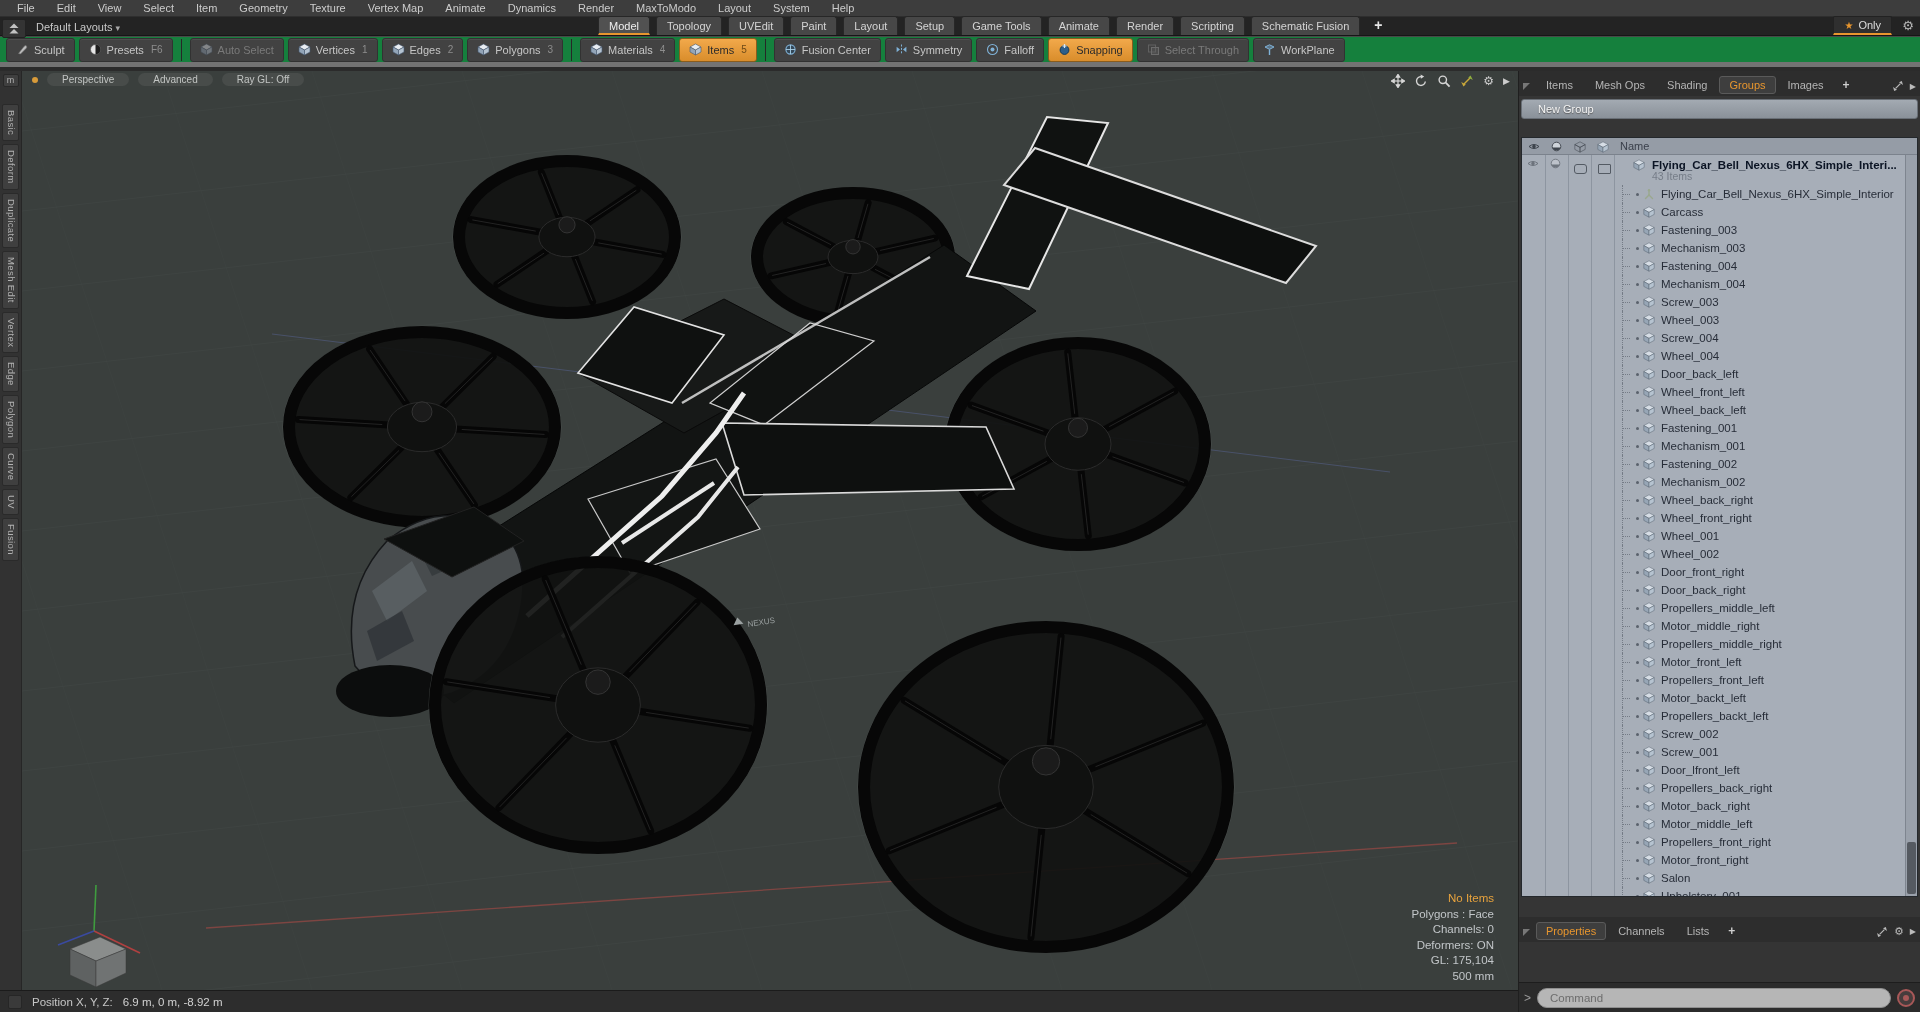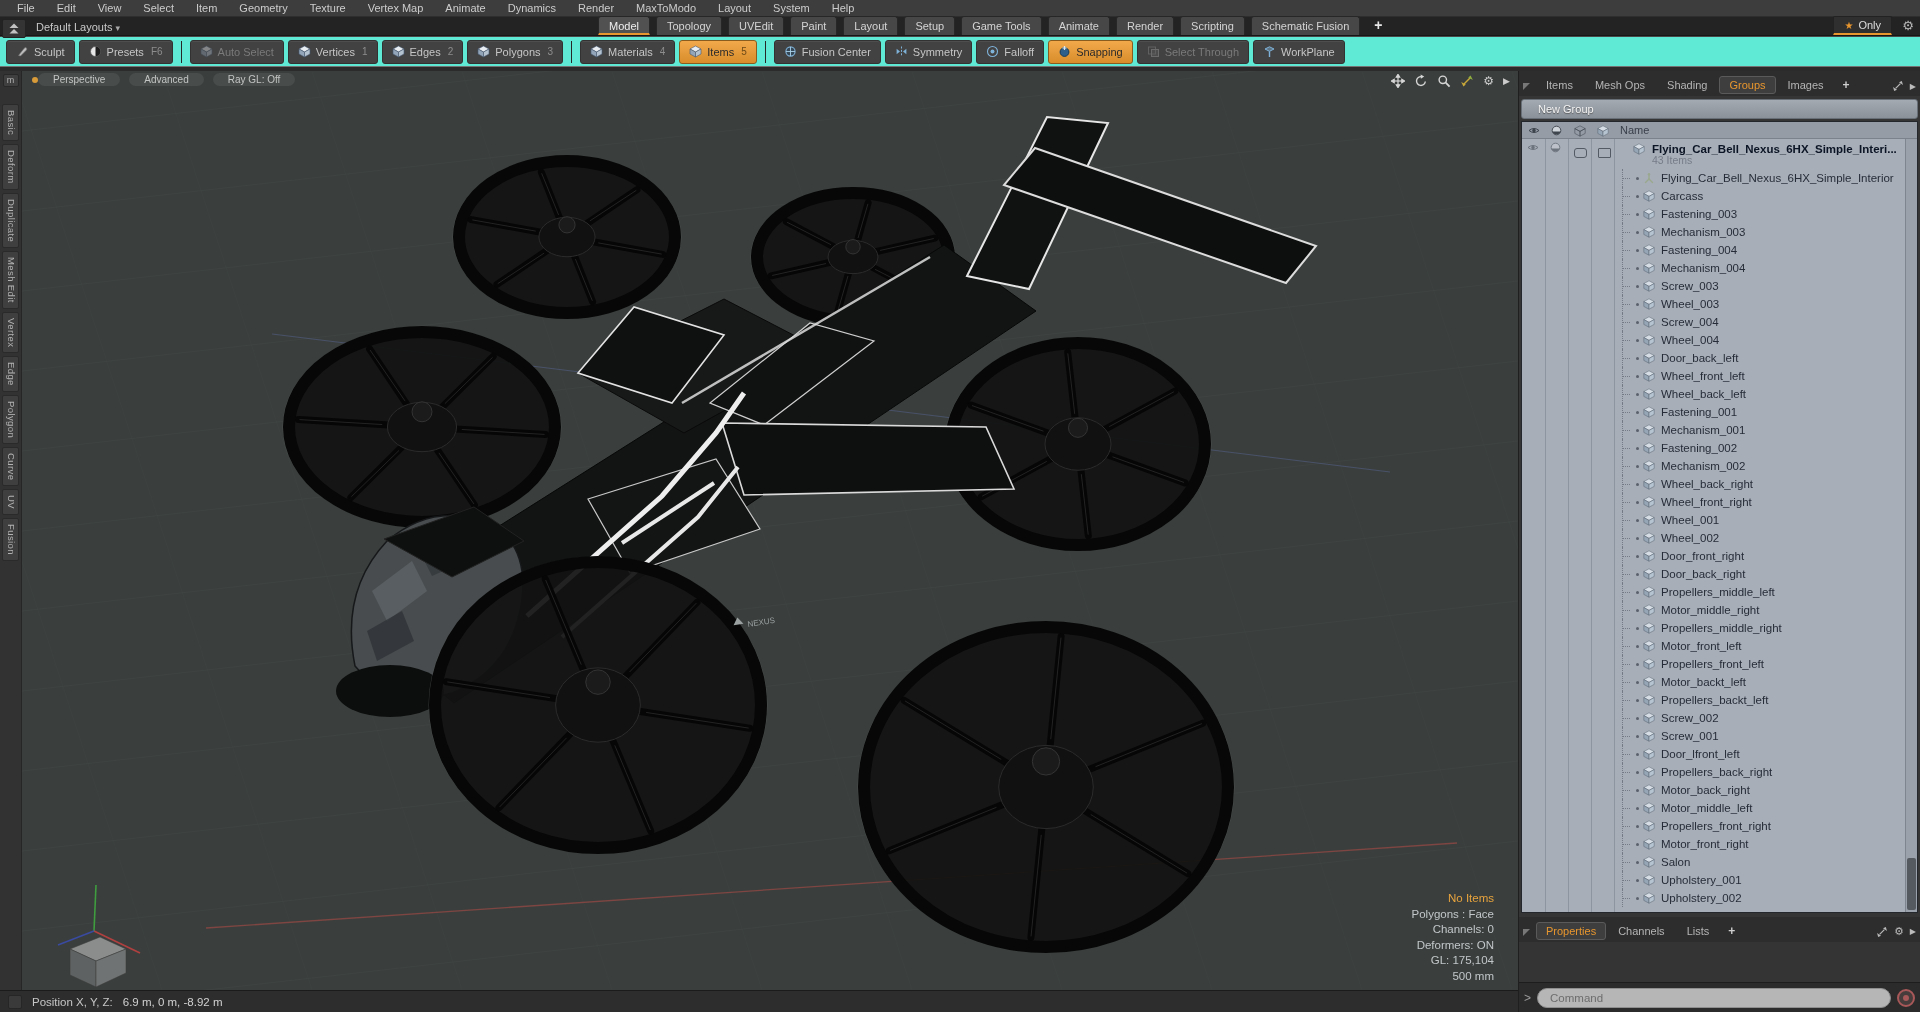--- a/index.html
+++ b/index.html
@@ -16,61 +16,61 @@
   .default-layouts { position:absolute; left:36px; top:4px; font-size:11px; color:#c9c9c9; }
   .layout-tabs { position:absolute; left:598px; bottom:0; display:flex; align-items:flex-end; gap:6px; }
   .ltab { height:19px; background:#474747; border:1px solid #272727; border-bottom:none; border-radius:3px 3px 0 0; font-size:11px; color:#d4d4d4; padding:3px 10px 0 10px; white-space:nowrap; }
   .ltab.active { background:#515151; color:#eeeeee; border-bottom:2px solid #e8962e; padding-bottom:0; }
   .ltab.addtab { background:transparent; border:none; font-size:14px; font-weight:bold; color:#e6e6e6; padding:1px 8px 0 8px; }
   .only-btn { position:absolute; right:28px; bottom:0; height:19px; background:#2f2f2f; border:1px solid #222; border-bottom:2px solid #e8962e; border-radius:2px 2px 0 0; display:flex; align-items:center; gap:5px; padding:0 10px; font-size:11px; color:#dddddd; }
   .only-star { color:#e8962e; font-size:10px; }
   .layout-gear { position:absolute; right:6px; bottom:2px; font-size:13px; color:#b5b5b5; }
 
   
-  .toolbar { height:31px; background:#5eead4; border-top:1px solid #484848; border-bottom:1px solid #737373; display:flex; align-items:center; padding-left:6px; gap:4px; }
+  .toolbar { height:31px; background:#15803d; border-top:1px solid #484848; border-bottom:5px solid #737373; display:flex; align-items:center; padding-left:6px; gap:4px; }
   .tbtn { height:24px; border-radius:3px; background:#424242; border:1px solid #323232; box-shadow:inset 0 1px 0 #4e4e4e; display:flex; align-items:center; gap:5px; padding:0 9px; font-size:11px; color:#c6c6c6; white-space:nowrap; }
   .tbtn .shortcut { color:#8d8d8d; font-size:10px; margin-left:2px; }
   .tbtn.active { background:linear-gradient(#f2a94b,#d98d2b); border-color:#8a5c1d; color:#2b2b2b; box-shadow:none; }
   .tbtn.active .shortcut { color:#6d4a17; }
   .tbtn.disabled { color:#7a7a7a; }
   .tbtn.disabled svg { opacity:.4; }
   .tsep { width:1px; height:22px; background:#272727; margin:0 4px; flex:none; }
 
   
   .main { position:absolute; top:71px; left:0; right:0; bottom:0; display:flex; }
   .left-col { flex:1; display:flex; flex-direction:column; min-width:0; }
   .work-row { flex:1; display:flex; min-height:0; }
 
   .left-tabs { width:22px; background:#323232; border-right:1px solid #262626; display:flex; flex-direction:column; align-items:center; padding-top:3px; gap:3px; }
   .toolbox-badge { width:16px; height:13px; background:#3f3f3f; border:1px solid #282828; border-radius:2px; font-size:9px; line-height:11px; color:#b2b2b2; text-align:center; margin-bottom:14px; }
   .vtab { writing-mode:vertical-rl; font-size:9.5px; letter-spacing:.4px; color:#b2b2b2; background:#3f3f3f; border:1px solid #2a2a2a; border-radius:2px; padding:5px 1px; width:17px; text-align:center; white-space:nowrap; }
 
   .viewport { flex:1; position:relative; background:#3a3f3d; overflow:hidden; }
-  .vp-header { position:absolute; top:2px; left:10px; display:flex; align-items:center; z-index:6; }
+  .vp-header { position:absolute; top:2px; left:10px; display:flex; align-items:center; gap:9px; z-index:6; }
   .pivot-dot { width:6px; height:6px; border-radius:50%; background:#d89b3a; }
   .vp-pill { height:13px; background:#484c4a; border-radius:7px; font-size:10px; color:#c2c5c3; padding:0 15px; line-height:13px; }
   .vp-controls { position:absolute; top:3px; right:8px; display:flex; align-items:center; gap:9px; z-index:6; }
   .vp-controls .txticon { font-size:12px; color:#cccccc; line-height:13px; }
   .vp-info { position:absolute; right:24px; bottom:6px; text-align:right; font-size:11.5px; line-height:15.5px; color:#c2c6c9; z-index:5; }
   .vp-info .hl { color:#e8a33d; }
   .vp-scene { position:absolute; inset:0; }
 
   
   .right-panel { width:402px; background:#353535; border-left:1px solid #1f1f1f; display:flex; flex-direction:column; }
   .rp-tabs { height:25px; background:#2d2d2d; display:flex; align-items:flex-end; gap:2px; padding:0 2px 2px 4px; position:relative; }
   .fold { width:0; height:0; border-top:7px solid #777777; border-right:7px solid transparent; margin:0 4px 4px 0; }
   .rp-tab { font-size:11px; color:#b5b5b5; padding:3px 10px; white-space:nowrap; }
   .rp-tab.active { color:#e8962e; background:#3e3e3e; border:1px solid #5a5a5a; border-radius:3px; padding:2px 9px; }
   .rp-tab.addtab { color:#cfcfcf; font-size:12px; font-weight:bold; padding:2px 7px; }
   .rp-right-icons { position:absolute; right:4px; bottom:4px; display:flex; align-items:center; gap:6px; }
   .rp-right-icons .txticon { font-size:11px; color:#bbbbbb; }
 
   .new-group { margin:3px 2px 2px 2px; height:20px; background:linear-gradient(#a3aab2,#8a9199); border:1px solid #696f76; border-radius:3px; color:#f4f4f4; font-size:11px; display:flex; align-items:center; padding-left:16px; text-shadow:0 1px 1px #555; }
 
-  .list-wrap { flex:1; margin:0 2px; background:#a7aeb8; border:1px solid #24282c; position:relative; overflow:hidden; }
+  .list-wrap { flex:1; margin:16px 2px; background:#a7aeb8; border:1px solid #24282c; position:relative; overflow:hidden; }
   .list-header { position:absolute; top:0; left:0; right:0; height:17px; background:#959ca6; border-bottom:1px solid #7b828c; z-index:3; }
   .hcell { position:absolute; top:1px; width:23px; height:15px; display:flex; align-items:center; justify-content:center; }
   .name-header { position:absolute; left:98px; top:2px; font-size:11px; color:#3a404b; }
   .colline { position:absolute; top:0; bottom:0; width:1px; background:rgba(95,103,115,.35); z-index:1; }
   .rows { position:absolute; top:17px; left:0; right:12px; bottom:0; overflow:hidden; z-index:2; }
   .row { height:18px; display:flex; align-items:center; font-size:11.5px; color:#272d38; padding-left:97px; white-space:nowrap; position:relative; }
   .row .tree { width:17px; height:100%; position:relative; flex:none; }
   .row .tree::before { content:""; position:absolute; left:3px; top:0; bottom:0; border-left:1px dotted #747b86; }
   .row .tree::after { content:""; position:absolute; left:4px; top:50%; width:7px; border-top:1px dotted #747b86; }
   .row .dot { width:3px; height:3px; border-radius:50%; background:#5a616c; margin-right:4px; flex:none; }

